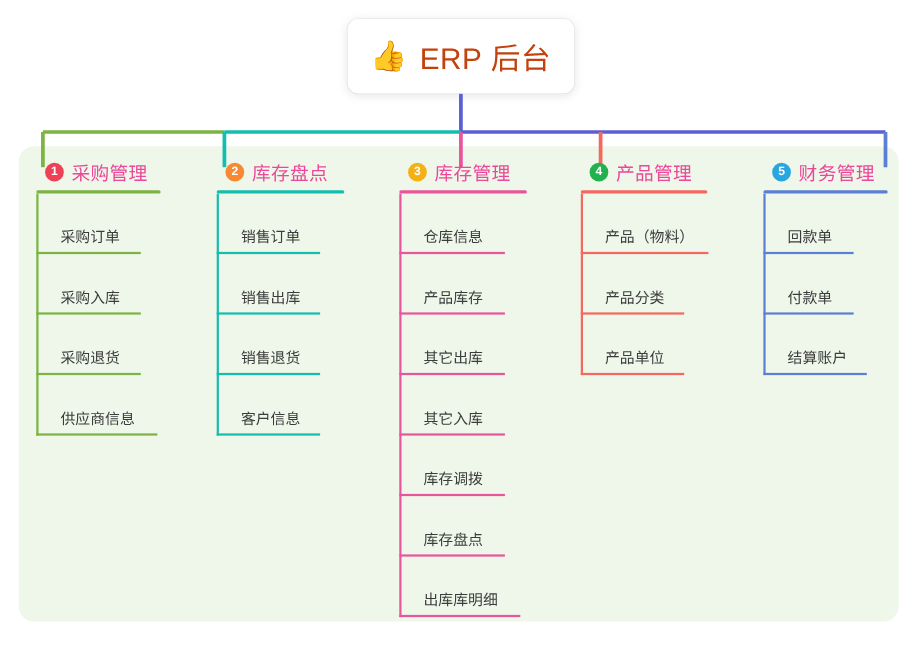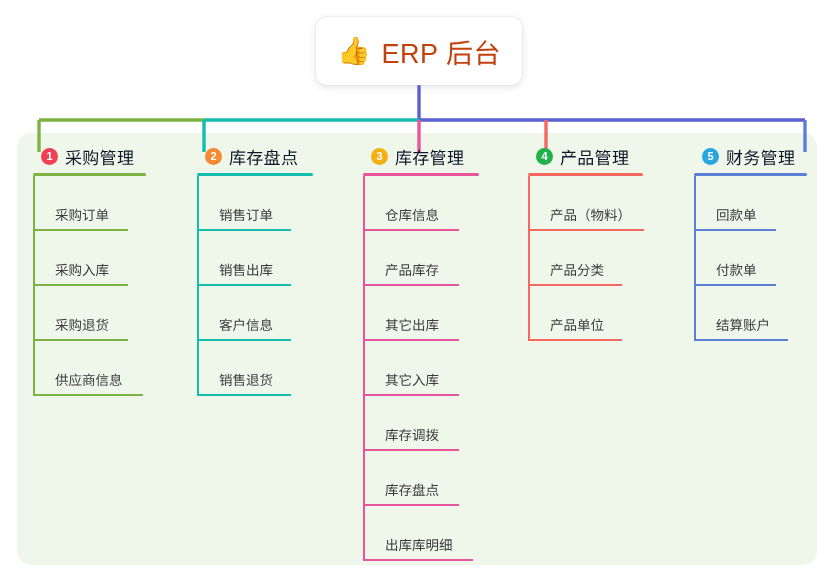--- a/index.html
+++ b/index.html
@@ -90,21 +90,21 @@
     border-radius: 50%;
     color: #ffffff;
     font-size: 11px;
     line-height: 17px;
     text-align: center;
     font-weight: 700;
     flex: 0 0 auto;
   }
   .col-title {
     font-size: 17px;
-    color: #0f172a;
+    color: #ec4899;
     letter-spacing: 0.3px;
   }
   .col-rule {
     height: 3px;
     border-radius: 2px;
     margin-top: 6px;
   }
 
   
   .leaves {
@@ -198,27 +198,27 @@
           <div class="trunk" style="background: rgb(20, 189, 173); height: 220px;"></div>
           <div class="leaf">
             <span class="leaf-label">销售订单</span>
             <div class="leaf-rule" style="background: rgb(20, 189, 173); width: 94px;"></div>
           </div>
           <div class="leaf">
             <span class="leaf-label">销售出库</span>
             <div class="leaf-rule" style="background: rgb(20, 189, 173); width: 94px;"></div>
           </div>
           <div class="leaf">
+            <span class="leaf-label">销售退货</span>
+            <div class="leaf-rule" style="background: rgb(20, 189, 173); width: 94px;"></div>
+          </div>
+          <div class="leaf">
             <span class="leaf-label">客户信息</span>
             <div class="leaf-rule" style="background: rgb(20, 189, 173); width: 94px;"></div>
           </div>
-          <div class="leaf">
-            <span class="leaf-label">销售退货</span>
-            <div class="leaf-rule" style="background: rgb(20, 189, 173); width: 94px;"></div>
-          </div>
         </div>
       </div>
       <div class="column" style="left: 363px; width: 116px;">
         <div class="col-head">
           <span class="badge" style="background: rgb(245, 176, 19);">3</span>
           <span class="col-title">库存管理</span>
         </div>
         <div class="col-rule" style="background: rgb(232, 85, 155); width: 116px;"></div>
         <div class="leaves">
           <div class="trunk" style="background: rgb(232, 85, 155); height: 385px;"></div>

